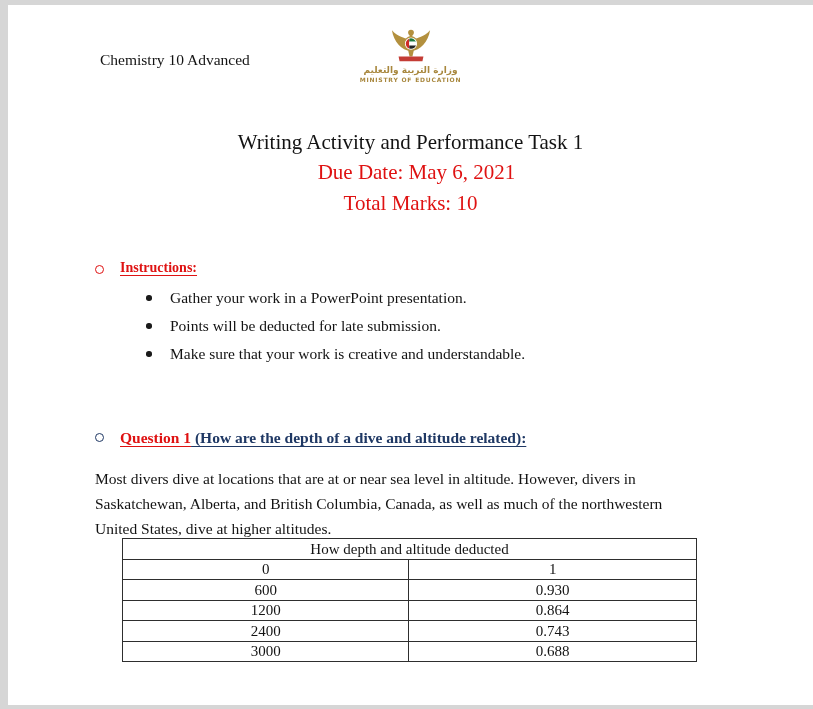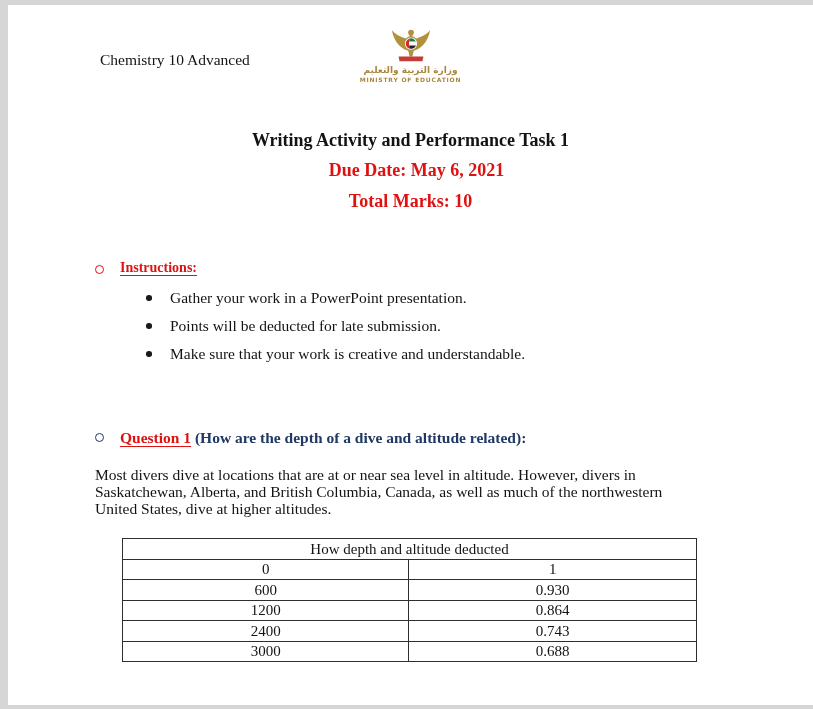--- a/index.html
+++ b/index.html
@@ -37,22 +37,21 @@
   }
   .logo-english {
     display: block; margin-top: 2px;
     font-family: "DejaVu Sans", "Liberation Sans", sans-serif;
     font-size: 6px; letter-spacing: 0.8px; color: #a8873d; font-weight: bold;
   }
 
   .center-line {
     left: 8px; right: 0;
     text-align: center;
-    font-size: 18px;
-    font-weight: bold;
+    font-size: 21px;
   }
   .doc-title { top: 130px; color: #131313; }
   .red-line  { color: var(--red); }
   .due-date    { top: 160px; padding-left: 12px; }
   .total-marks { top: 191px; }
 
   
   .o-bullet {
     width: 9px; height: 9px;
     border-radius: 50%;
@@ -89,29 +88,30 @@
     font-size: 15.5px; font-weight: bold;
     white-space: nowrap;
   }
   .q-label {
     color: var(--red);
     text-decoration: underline;
     text-underline-offset: 3px;
   }
   .q-subtitle {
     color: var(--navy);
+    text-decoration: underline;
     text-underline-offset: 3px;
     text-align: center;
   }
 
   .intro-paragraph {
     left: 95px; top: 466px;
     width: 605px;
     font-size: 15.5px; color: #131313;
-    line-height: 17px;
+    line-height: 25px;
     white-space: pre-line;
   }
 
   
   .pressure-table {
     left: 122px; top: 538px;
     width: 575px;
     border-collapse: collapse;
     font-size: 15px; color: #131313;
     border: 1.5px solid #2e2e2e;

